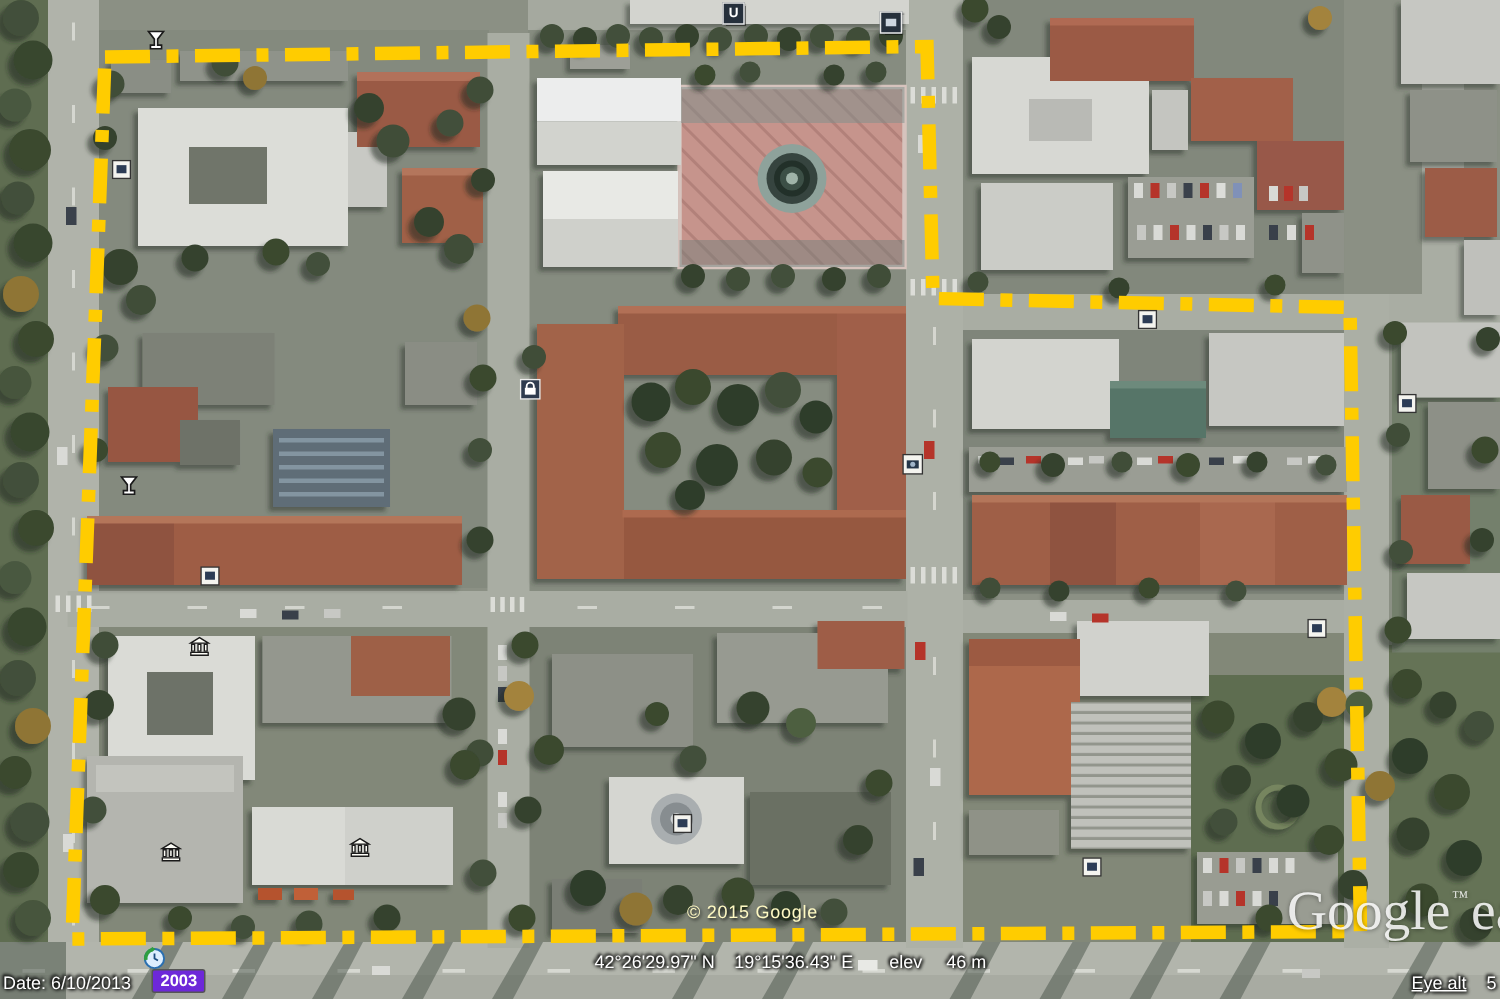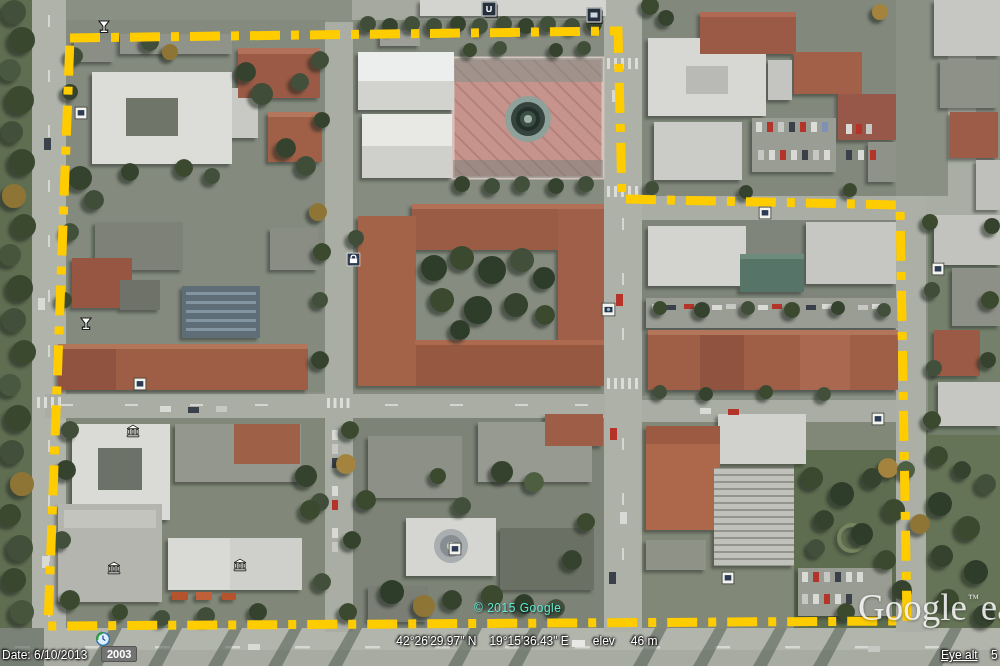--- a/index.html
+++ b/index.html
@@ -10,33 +10,33 @@
   .poi-layer{position:absolute;left:0;top:0;width:100%;height:100%;}
   .poi{position:absolute;width:15px;height:15px;transform:translate(-50%,-50%);
        display:flex;align-items:center;justify-content:center;cursor:pointer;}
   .poi.dark-square{width:13px;height:13px;background:#26303c;border:1px solid #e8e8e8;
        box-shadow:1px 1px 1px rgba(0,0,0,.5);}
   .poi.photo{width:13px;height:13px;background:#26303c;border:1px solid #e8e8e8;
        box-shadow:1px 1px 1px rgba(0,0,0,.5);}
   .poi.photo::after{content:"";display:block;width:7px;height:5px;background:#cdd6e0;margin:auto;}
   .poi .glyph{color:#fff;font-size:9px;font-weight:bold;line-height:1;font-family:"Liberation Sans",sans-serif;}
   
-  .copyright{position:absolute;left:474px;top:601px;font-size:12px;color:#5eead4;
+  .copyright{position:absolute;left:458px;top:601px;font-size:12px;color:#fef9c3;
        text-shadow:1px 1px 2px rgba(0,0,0,.75);letter-spacing:.5px;}
   .ge-logo{position:absolute;left:858px;top:586px;font-family:"Liberation Serif",serif;
        font-size:37px;color:rgba(255,255,255,.85);white-space:nowrap;
        text-shadow:0 1px 3px rgba(0,0,0,.4);}
   .ge-logo sup{font-size:11px;vertical-align:18px;margin:0 2px 0 1px;}
   
   .statusbar{position:absolute;left:0;bottom:0;width:100%;height:22px;color:#fff;
        font-size:12px;text-shadow:0 0 3px #000,1px 1px 2px #000,-1px -1px 2px #000;}
   .statusbar>*{position:absolute;bottom:4px;white-space:pre;}
   .sb-date{left:2px;}
   .sb-clock{left:81px;bottom:2px;}
-  .sb-badge{left:101px;background:#737373;border:1px solid #555;border-radius:2px;
+  .sb-badge{left:101px;background:#6d28d9;border:1px solid #555;border-radius:2px;
        padding:0 5px;font-weight:bold;font-size:11px;line-height:14px;text-shadow:none;}
   .sb-coords{left:383px;}
   .sb-lon{margin-left:13px;}
   .sb-elev-label{margin-left:24px;}
   .sb-elev-value{margin-left:16px;}
   .sb-eyealt{left:941px;text-decoration:underline;}
   .sb-eyealt-val{left:991px;}
 </style>
 </head>
 <body>

